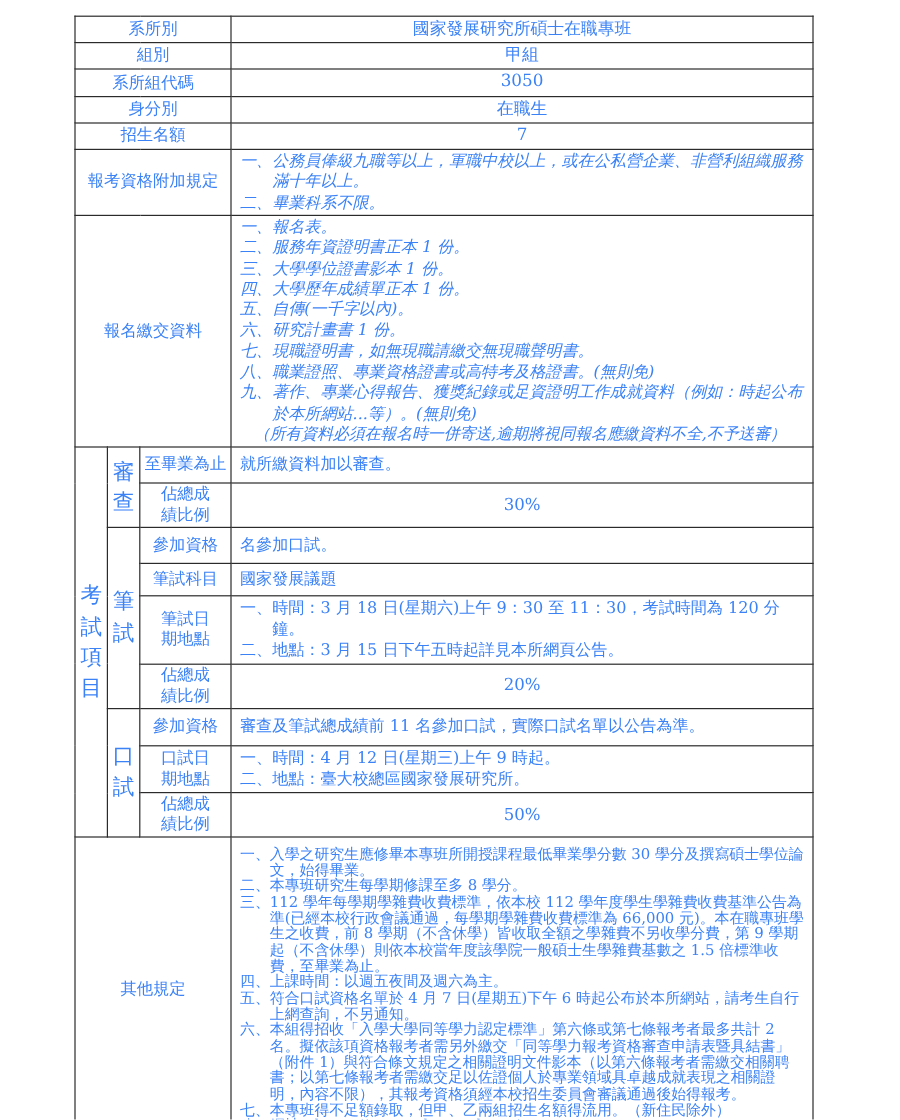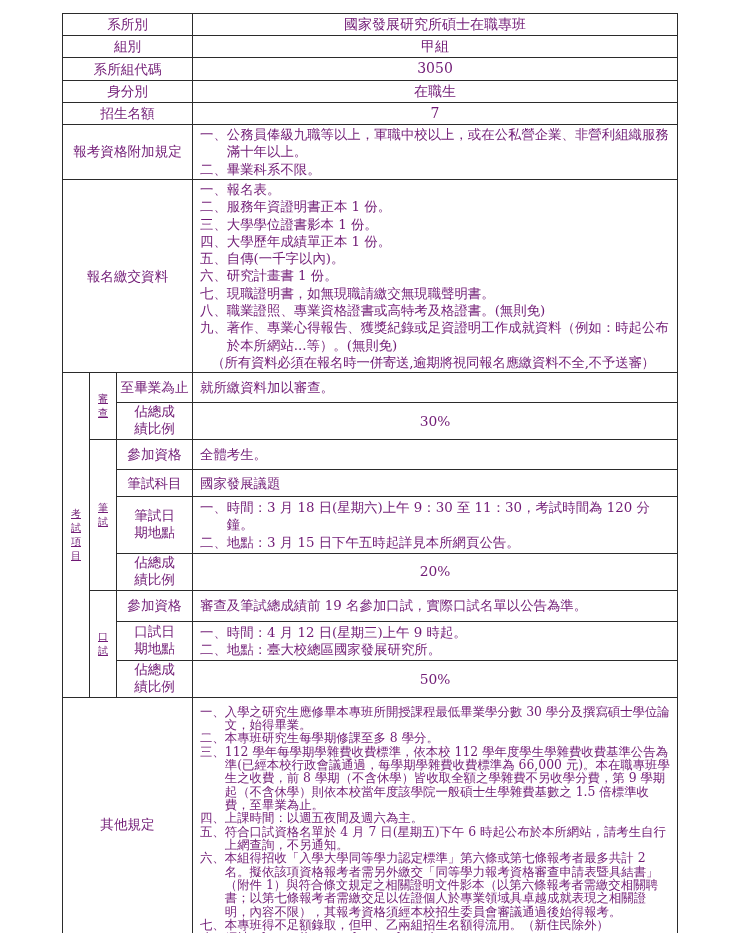--- a/index.html
+++ b/index.html
@@ -1,34 +1,34 @@
 <!DOCTYPE html>
 <html><head>
 <meta charset="utf-8">
 <style>
   html,body{margin:0;padding:0;background:#ffffff;}
-  .page{position:relative;width:750px;height:933px;background:#ffffff;color:#701a75;
+  .page{position:relative;width:750px;height:933px;background:#ffffff;color:#3b82f6;
         font-family:"DejaVu Serif","Liberation Serif",serif;}
   table.doc{position:absolute;left:62px;top:13px;width:615px;border-collapse:collapse;
         table-layout:fixed;}
   td{border:1px solid #2b2b2b;padding:0;vertical-align:middle;overflow:hidden;}
   
   .lbl{text-align:center;font-size:13.6px;line-height:1.25;padding:1px 2px;}
   .pre{white-space:pre-line;font-family:Liberation Serif, serif;}
   
   .vert{text-align:center;}
   .vert .stack{display:inline-block;width:1.05em;word-break:break-all;
-        line-height:1.42;font-size:10px;vertical-align:middle;text-decoration:underline;}
+        line-height:1.42;font-size:18px;vertical-align:middle;}
   
   .val{font-size:13.4px;line-height:17.2px;padding:2px 7px;text-align:left;}
   .c{text-align:center;}
   .strong{font-weight:normal;font-size:14px;}
   .pct{font-weight:normal;font-size:13.8px;}
   .hang{padding-left:2em;text-indent:-2em;}
-  .sub{line-height:17.3px;padding-top:1px;padding-bottom:1px;}
+  .sub{line-height:17.3px;padding-top:1px;padding-bottom:1px;font-style:italic;}
   .note{margin-left:0.85em;letter-spacing:-0.2px;}
   .small{font-size:12.4px;line-height:13.35px;padding:2px 7px 1px 7px;}
   .ul{text-underline-offset:2px;text-align:right;}
 </style>
 </head>
 <body>
 
 <div class="page">
   <table class="doc">
     <colgroup>
@@ -98,21 +98,21 @@
       <td class="lbl pre">佔總成
 績比例</td>
       <td class="val c pct">30%</td>
     </tr>
 
     <tr style="height:30px">
       <td rowspan="4" class="vert">
         <span class="stack">筆試</span>
       </td>
       <td class="lbl">參加資格</td>
-      <td class="val">全體考生。</td>
+      <td class="val">名參加口試。</td>
     </tr>
     <tr style="height:27px">
       <td class="lbl">筆試科目</td>
       <td class="val">國家發展議題</td>
     </tr>
     <tr style="height:33px">
       <td class="lbl pre">筆試日
 期地點</td>
       <td class="val">
         <div class="hang">一、時間：3 月 18 日(星期六)上午 9：30 至 11：30，考試時間為 120 分鐘。</div>
@@ -123,21 +123,21 @@
       <td class="lbl pre">佔總成
 績比例</td>
       <td class="val c pct">20%</td>
     </tr>
 
     <tr style="height:31px">
       <td rowspan="3" class="vert">
         <span class="stack">口試</span>
       </td>
       <td class="lbl">參加資格</td>
-      <td class="val">審查及筆試總成績前 19 名參加口試，實際口試名單以公告為準。</td>
+      <td class="val">審查及筆試總成績前 11 名參加口試，實際口試名單以公告為準。</td>
     </tr>
     <tr style="height:33px">
       <td class="lbl pre">口試日
 期地點</td>
       <td class="val">
         <div class="hang">一、時間：4 月 12 日(星期三)上午 9 時起。</div>
         <div class="hang">二、地點：臺大校總區國家發展研究所。</div>
       </td>
     </tr>
     <tr style="height:28px">

